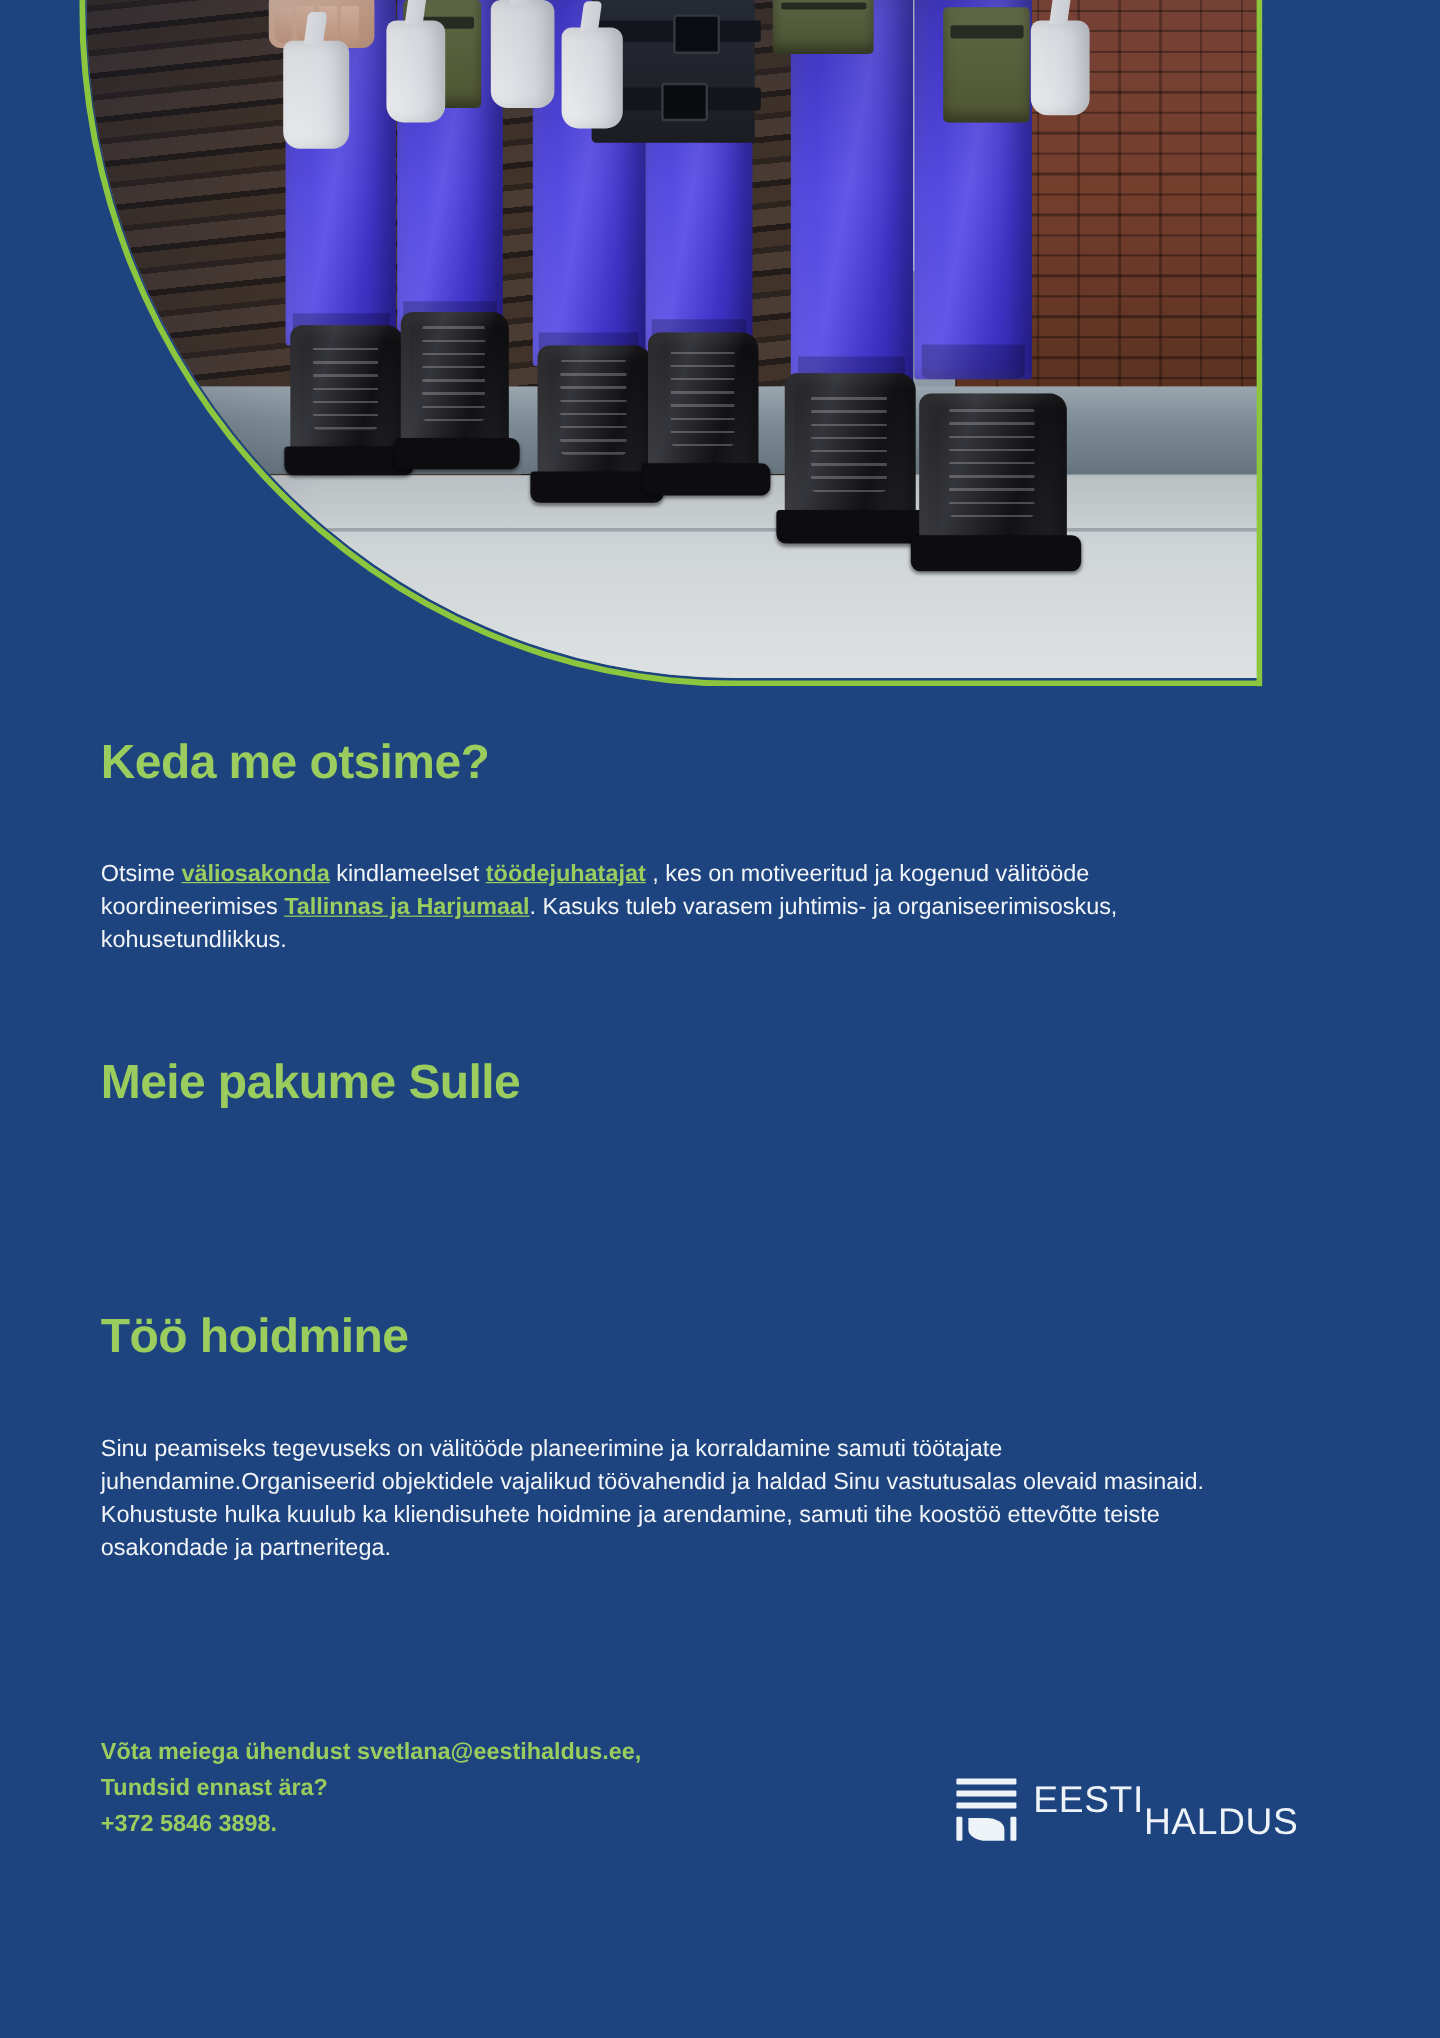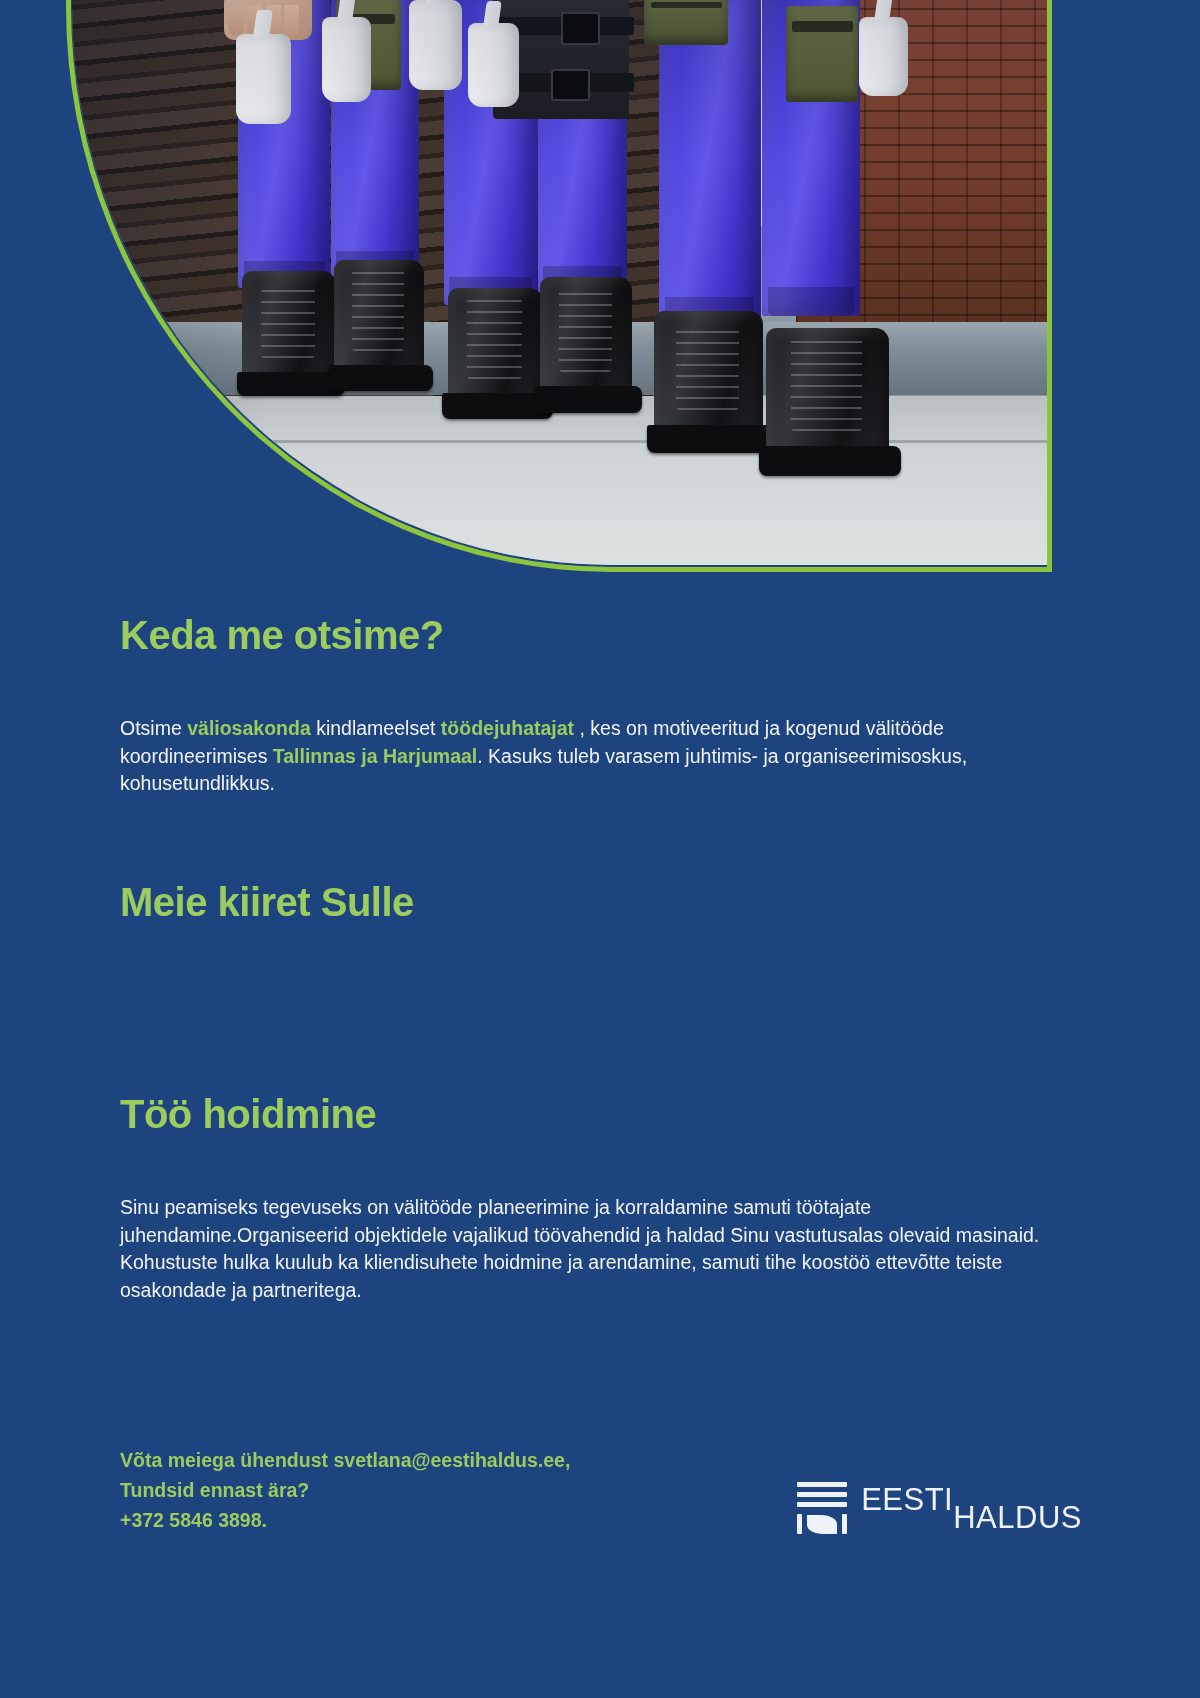--- a/index.html
+++ b/index.html
@@ -208,39 +208,39 @@
     box-sizing: border-box;
     pointer-events: none;
   }
 
   
   .content {
     position: absolute;
     left: 0; top: 565px;
     width: 1200px;
   }
-  .section { padding: 0 120px; }
+  .section { padding: 0 84px; }
 
   h2.heading {
     margin: 0;
     color: #9acd5e;
     font-size: 40px;
     font-weight: 700;
     letter-spacing: -0.5px;
     line-height: 1.1;
   }
   .body-text {
     margin: 0;
     font-size: 19.5px;
     line-height: 1.42;
     color: #f2f5f8;
     font-weight: 400;
     max-width: 920px;
   }
-  .body-text b { color: #9acd5e; font-weight: 700; }
+  .body-text b { color: #9acd5e; font-weight: 700; text-decoration: underline; }
 
   .gap-a { height: 48px; }
   .gap-b { height: 82px; }
   .gap-c { height: 58px; }
   .gap-d { height: 110px; }
   .gap-f { height: 140px; }
 
   .contact {
     color: #9acd5e;
     font-size: 19.5px;
@@ -384,21 +384,21 @@
 
   <div class="section">
     <h2 class="heading">Keda me otsime?</h2>
     <div class="gap-c"></div>
     <p class="body-text">Otsime <b>väliosakonda</b> kindlameelset <b>töödejuhatajat</b> , kes on motiveeritud ja kogenud välitööde koordineerimises <b>Tallinnas ja Harjumaal</b>. Kasuks tuleb varasem juhtimis- ja organiseerimisoskus, kohusetundlikkus.</p>
   </div>
 
   <div class="gap-b"></div>
 
   <div class="section">
-    <h2 class="heading">Meie kiiret Sulle</h2>
+    <h2 class="heading">Meie pakume Sulle</h2>
     <div class="gap-c"></div>
   </div>
 
   <div class="gap-d"></div>
 
   <div class="section">
     <h2 class="heading">Töö hoidmine</h2>
     <div class="gap-c"></div>
     <p class="body-text">Sinu peamiseks tegevuseks on välitööde planeerimine ja korraldamine samuti töötajate juhendamine.Organiseerid objektidele vajalikud töövahendid ja haldad Sinu vastutusalas  olevaid masinaid. Kohustuste hulka kuulub ka kliendisuhete hoidmine ja arendamine, samuti tihe koostöö ettevõtte teiste osakondade ja partneritega.</p>
   </div>

